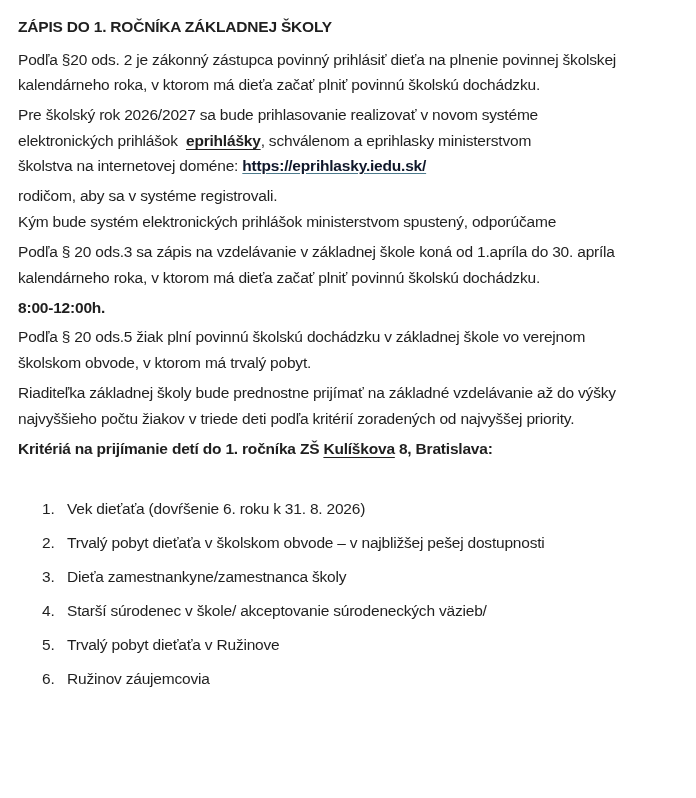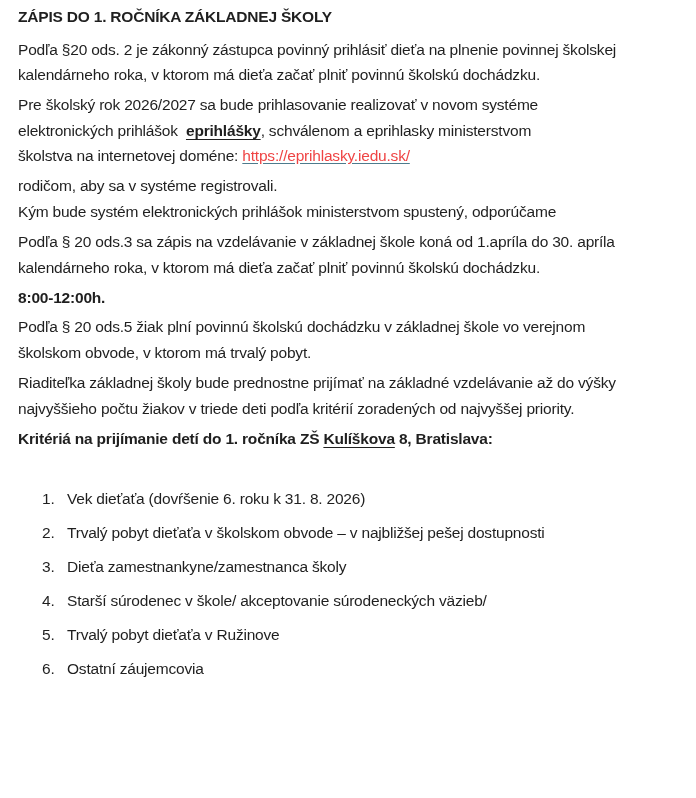--- a/index.html
+++ b/index.html
@@ -5,21 +5,21 @@
   html, body { margin: 0; padding: 0; }
   body {
     width: 696px;
     height: 798px;
     background: #ffffff;
     overflow: hidden;
     font-family: "Liberation Sans", "DejaVu Sans", sans-serif;
     color: #1f1f1f;
   }
   .doc {
-    padding: 4px 10px 0 18px;
+    padding: 14px 10px 0 18px;
     box-sizing: border-box;
     width: 696px;
   }
   .para { margin: 0 0 4.4px 0; }
   .para.title { margin-bottom: 7px; }
   .line {
     font-size: 15.5px;
     line-height: 25.6px;
     letter-spacing: -0.2px;
     white-space: pre;
@@ -29,22 +29,22 @@
   .run.sp {
     text-decoration-line: underline;
     text-decoration-style: wavy;
     text-decoration-color: #d93025;
     text-decoration-thickness: 1px;
     text-underline-offset: 3px;
     text-decoration-skip-ink: none;
     text-decoration: underline;
   }
   a.run.link {
-    color: #ef4444;
-    font-weight: 400;
+    color: #0f172a;
+    font-weight: 700;
     text-decoration-line: underline;
     text-decoration-style: solid;
     text-decoration-color: #4d7b8d;
     text-underline-offset: 2px;
     cursor: pointer;
   }
   .spacer { height: 25.6px; margin-bottom: 4.4px; }
   .olist { margin-top: 3px; }
   .li {
     position: relative;
@@ -95,15 +95,15 @@
     <div class="para">
       <div class="line"><span class="run b">Kritériá na prijímanie detí do 1. ročníka ZŠ </span><span class="run b sp">Kulíškova</span><span class="run b"> 8, Bratislava:</span></div>
     </div>
     <div class="spacer"></div>
     <div class="olist">
       <div class="li"><span class="num">1.</span><span class="litext">Vek dieťaťa (dovŕšenie 6. roku k 31. 8. 2026)</span></div>
       <div class="li"><span class="num">2.</span><span class="litext">Trvalý pobyt dieťaťa v školskom obvode – v najbližšej pešej dostupnosti</span></div>
       <div class="li"><span class="num">3.</span><span class="litext">Dieťa zamestnankyne/zamestnanca školy</span></div>
       <div class="li"><span class="num">4.</span><span class="litext">Starší súrodenec v škole/ akceptovanie súrodeneckých väzieb/</span></div>
       <div class="li"><span class="num">5.</span><span class="litext">Trvalý pobyt dieťaťa v Ružinove</span></div>
-      <div class="li"><span class="num">6.</span><span class="litext">Ostatní záujemcovia</span></div>
+      <div class="li"><span class="num">6.</span><span class="litext">Ružinov záujemcovia</span></div>
     </div>
   </div>
 
 </body></html>

